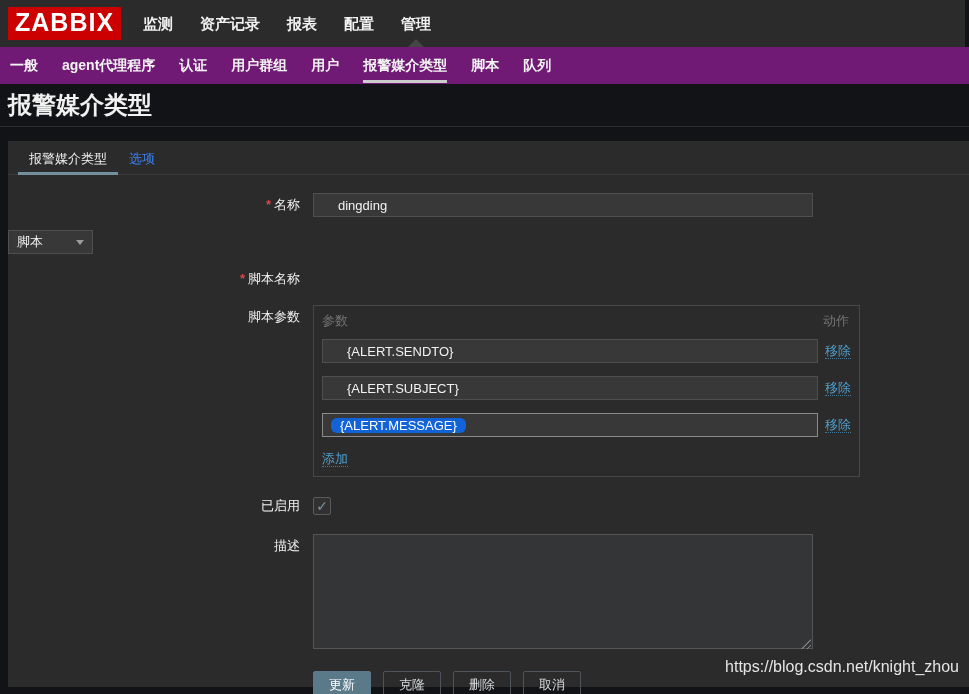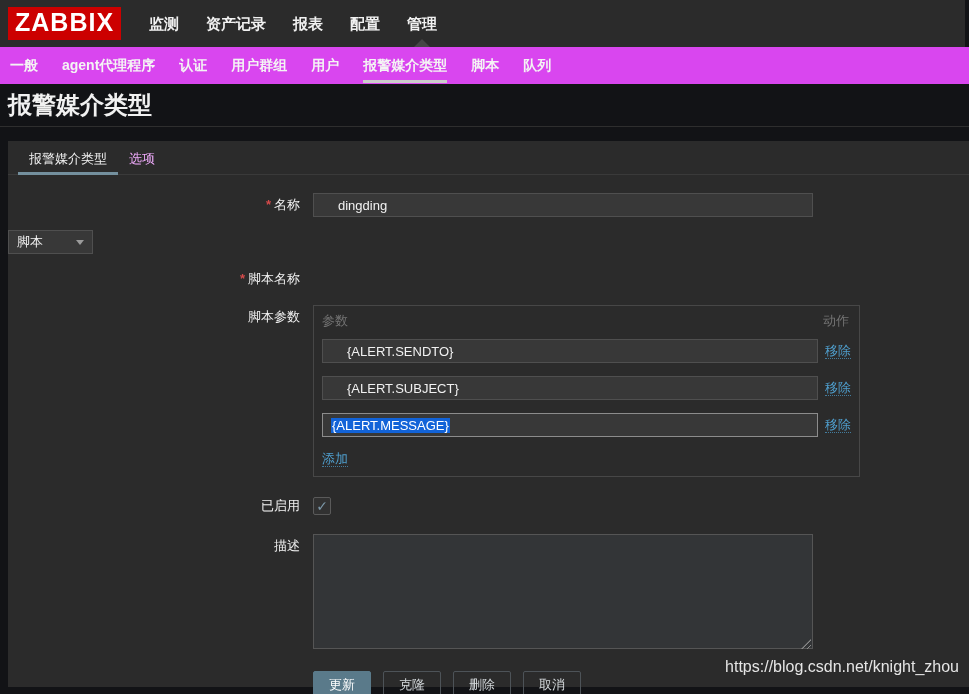--- a/index.html
+++ b/index.html
@@ -21,39 +21,39 @@
   .logo {
     margin-left:8px;
     background:#cc0000;
     color:#ffffff;
     font-weight:bold;
     font-size:25px;
     letter-spacing:1px;
     padding:2px 7px 4px 7px;
     line-height:1.1;
   }
-  .topnav-items { display:flex; list-style:none; margin-left:28px;text-align:right; }
+  .topnav-items { display:flex; list-style:none; margin-left:22px;text-align:right; }
   .topnav-item {
     position:relative;
     color:#f1f1f1; font-size:15px; font-weight:bold;
     margin-right:27px; height:47px; line-height:47px;
     cursor:pointer; white-space:nowrap;
   }
   .topnav-item.active .caret {
     position:absolute; bottom:0; left:50%; margin-left:-8px;
     width:0; height:0;
     border-left:8px solid transparent;
     border-right:8px solid transparent;
     border-bottom:8px solid #454545;
   }
 
   
   .subnav {
     position:absolute; top:47px; left:0; right:0; height:37px;
-    background:#d946ef;
+    background:#701a75;
     display:flex; align-items:flex-end; list-style:none;
     padding-left:10px;
   }
   .subnav-item {
     position:relative;
     color:#f4f4f4; font-size:14px; font-weight:bold;
     line-height:37px; margin-right:24px;
     cursor:pointer; white-space:nowrap;
   }
   .subnav-item.active::after {
@@ -80,21 +80,21 @@
   }
   .tab {
     font-size:13px; padding:0 11px; line-height:30px; cursor:pointer;
     position:relative;
   }
   .tab.active { color:#f1f1f1; }
   .tab.active::after {
     content:""; position:absolute; left:0; right:0; bottom:-1px; height:3px;
     background:#74909e;
   }
-  .tab.link { color:#f0abfc; }
+  .tab.link { color:#3b82f6; }
 
   
   .form { padding-top:18px; font-size:13px; }
   .row { display:flex; margin-bottom:13px; }
   .row-label {
     width:305px; padding-right:13px; text-align:right;
     line-height:24px; color:#f1f1f1; flex:none; white-space:nowrap;
   }
   .req { color:#d64a4a; margin-right:3px; font-weight:bold; }
 
@@ -124,21 +124,21 @@
   .param-header .col-action { margin-left:auto; margin-right:2px; }
   .param-row { display:flex; align-items:center; margin-bottom:13px; }
   .param-row:last-of-type { margin-bottom:14px; }
   .param-input-wrap { width:498px; margin-right:7px; }
   .param-input-wrap input { width:100%; }
   .fake-input {
     width:498px; height:24px; margin-right:7px;
     background:#383838; border:1px solid #8c8c8c;
     display:flex; align-items:center; padding:0 8px;
   }
-  .selection { background:#1263d8; color:#ffffff; padding:0 1px; }
+  .selection { background:#1263d8; color:#ffffff; padding:0 9px;border-radius:6px; }
 
   .action-link {
     color:#4f9fce; text-decoration:none; cursor:pointer;
     border-bottom:1px dotted rgba(79,159,206,.7);
     line-height:15px; white-space:nowrap;
   }
 
   textarea {
     width:500px; height:115px; resize:none;
     background:#333537; border:1px solid #555555; color:#f1f1f1;

